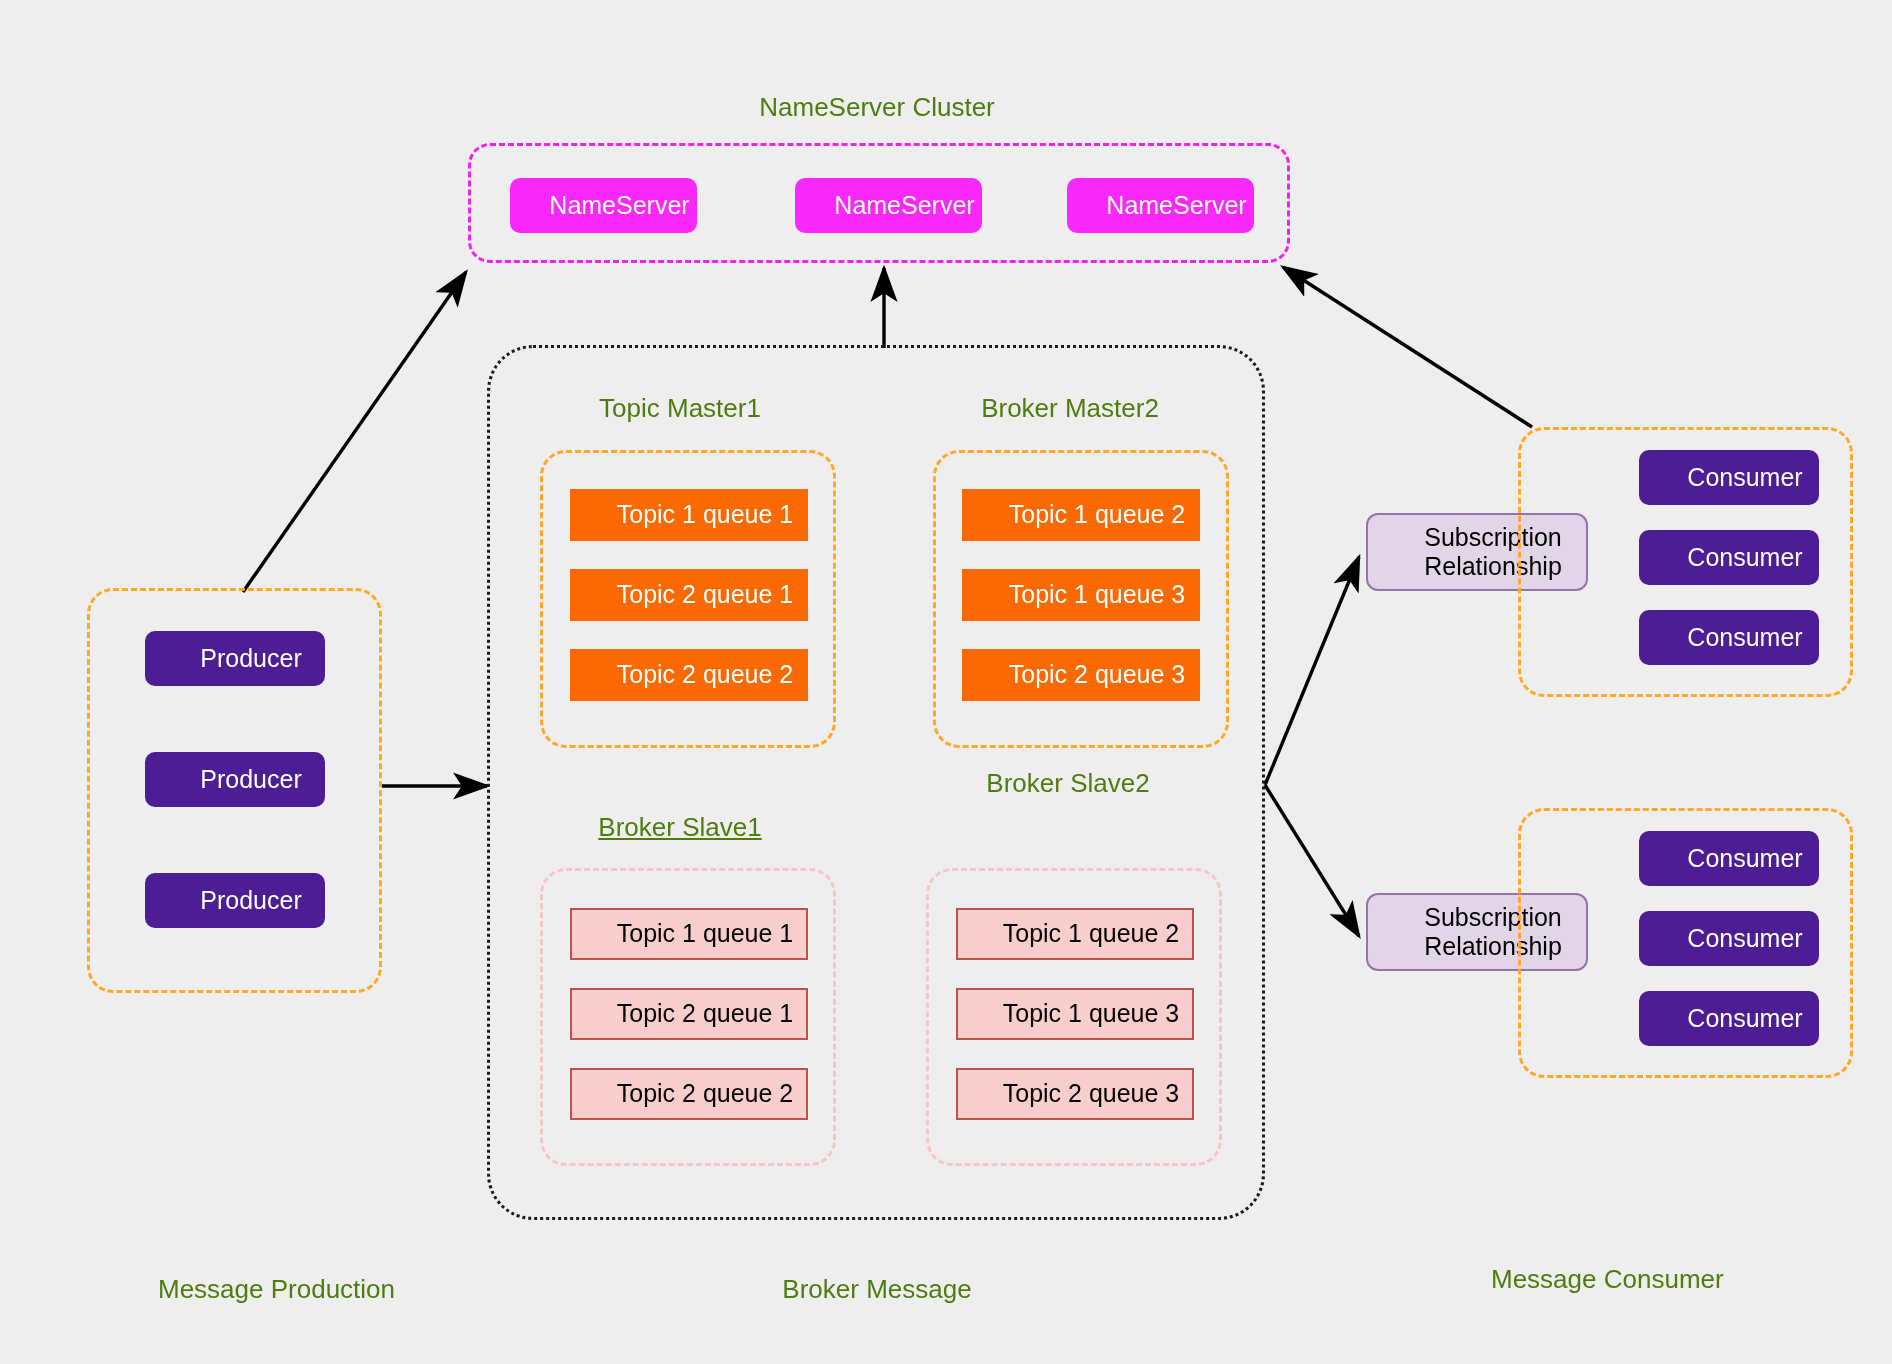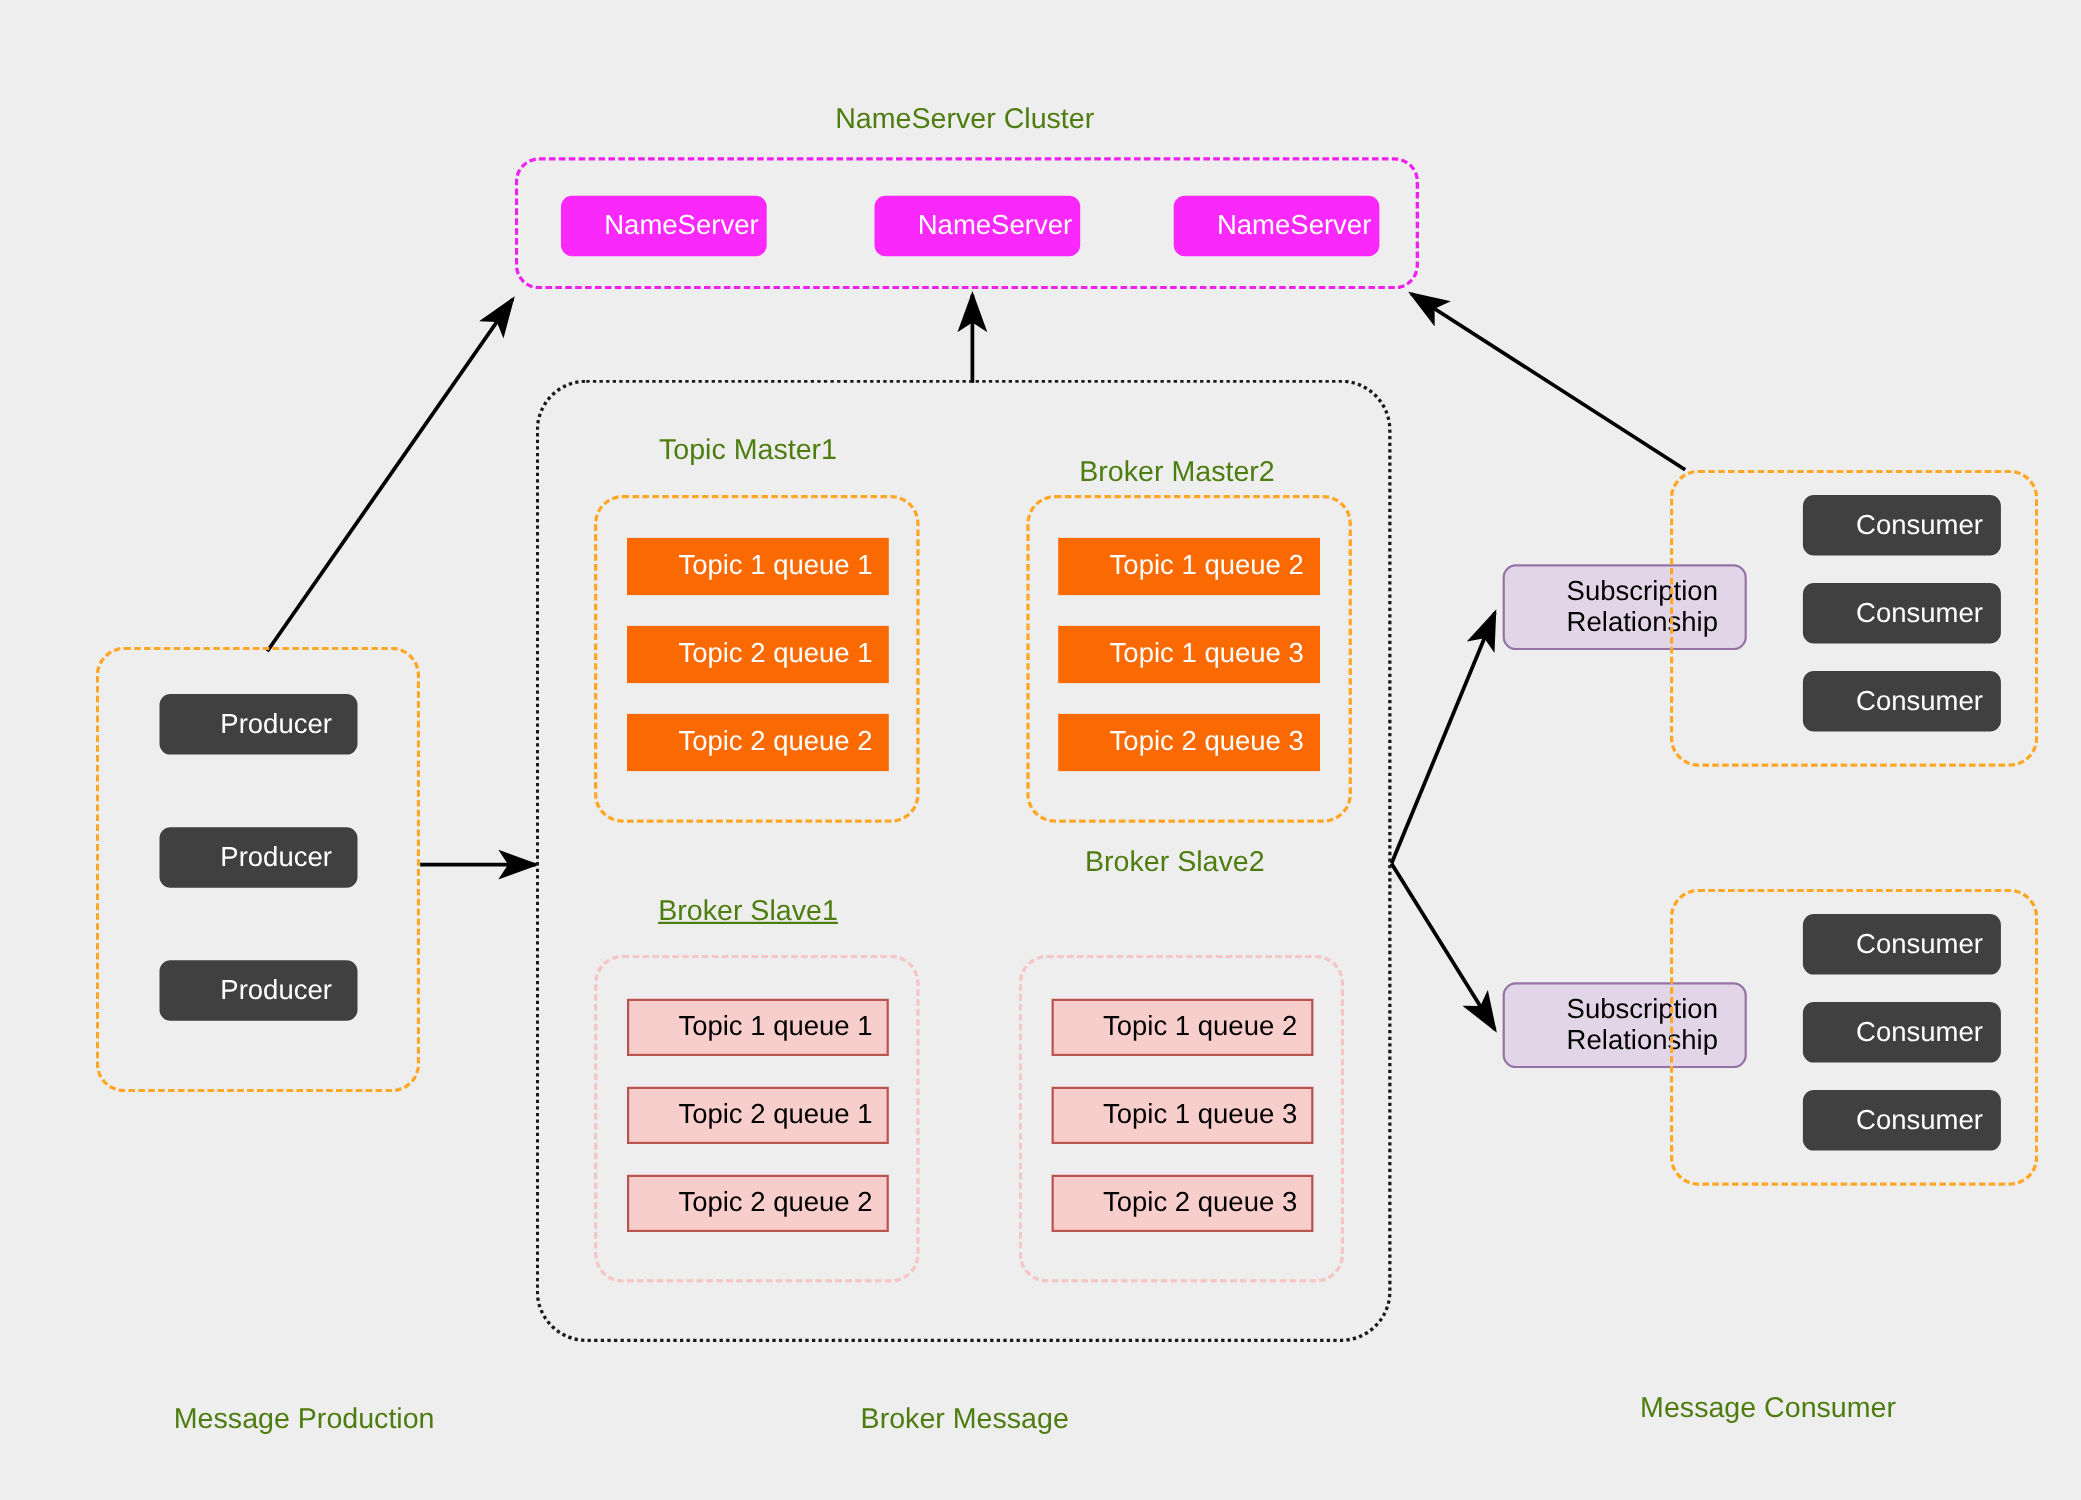--- a/index.html
+++ b/index.html
@@ -69,21 +69,21 @@
   }
 
   .node-nameserver {
     background: #FA28FA;
     color: #FFFFFF;
     border-radius: 10px;
     font-size: 25px;
   }
 
   .node-producer, .node-consumer {
-    background: #404040;
+    background: #4c1d95;
     color: #FFFFFF;
     border-radius: 10px;
     font-size: 25px;
   }
 
   .node-queue-master {
     background: #FB6A02;
     color: #FFFFFF;
     border-radius: 0px;
     font-size: 25px;
@@ -164,21 +164,21 @@
   <div class="node node-queue-master" style="left:570px; top:489px; width:238px; height:52px;">
     <span>Topic 1 queue 1</span>
   </div>
   <div class="node node-queue-master" style="left:570px; top:569px; width:238px; height:52px;">
     <span>Topic 2 queue 1</span>
   </div>
   <div class="node node-queue-master" style="left:570px; top:649px; width:238px; height:52px;">
     <span>Topic 2 queue 2</span>
   </div>
 
-  <div class="label label-center" style="left:1070px; top:393px;margin-top:20px;">Broker Master2</div>
+  <div class="label label-center" style="left:1070px; top:393px;">Broker Master2</div>
   <div class="group-dashed-orange" style="left:933px; top:450px; width:296px; height:298px;"></div>
   <div class="node node-queue-master" style="left:962px; top:489px; width:238px; height:52px;">
     <span>Topic 1 queue 2</span>
   </div>
   <div class="node node-queue-master" style="left:962px; top:569px; width:238px; height:52px;">
     <span>Topic 1 queue 3</span>
   </div>
   <div class="node node-queue-master" style="left:962px; top:649px; width:238px; height:52px;">
     <span>Topic 2 queue 3</span>
   </div>

